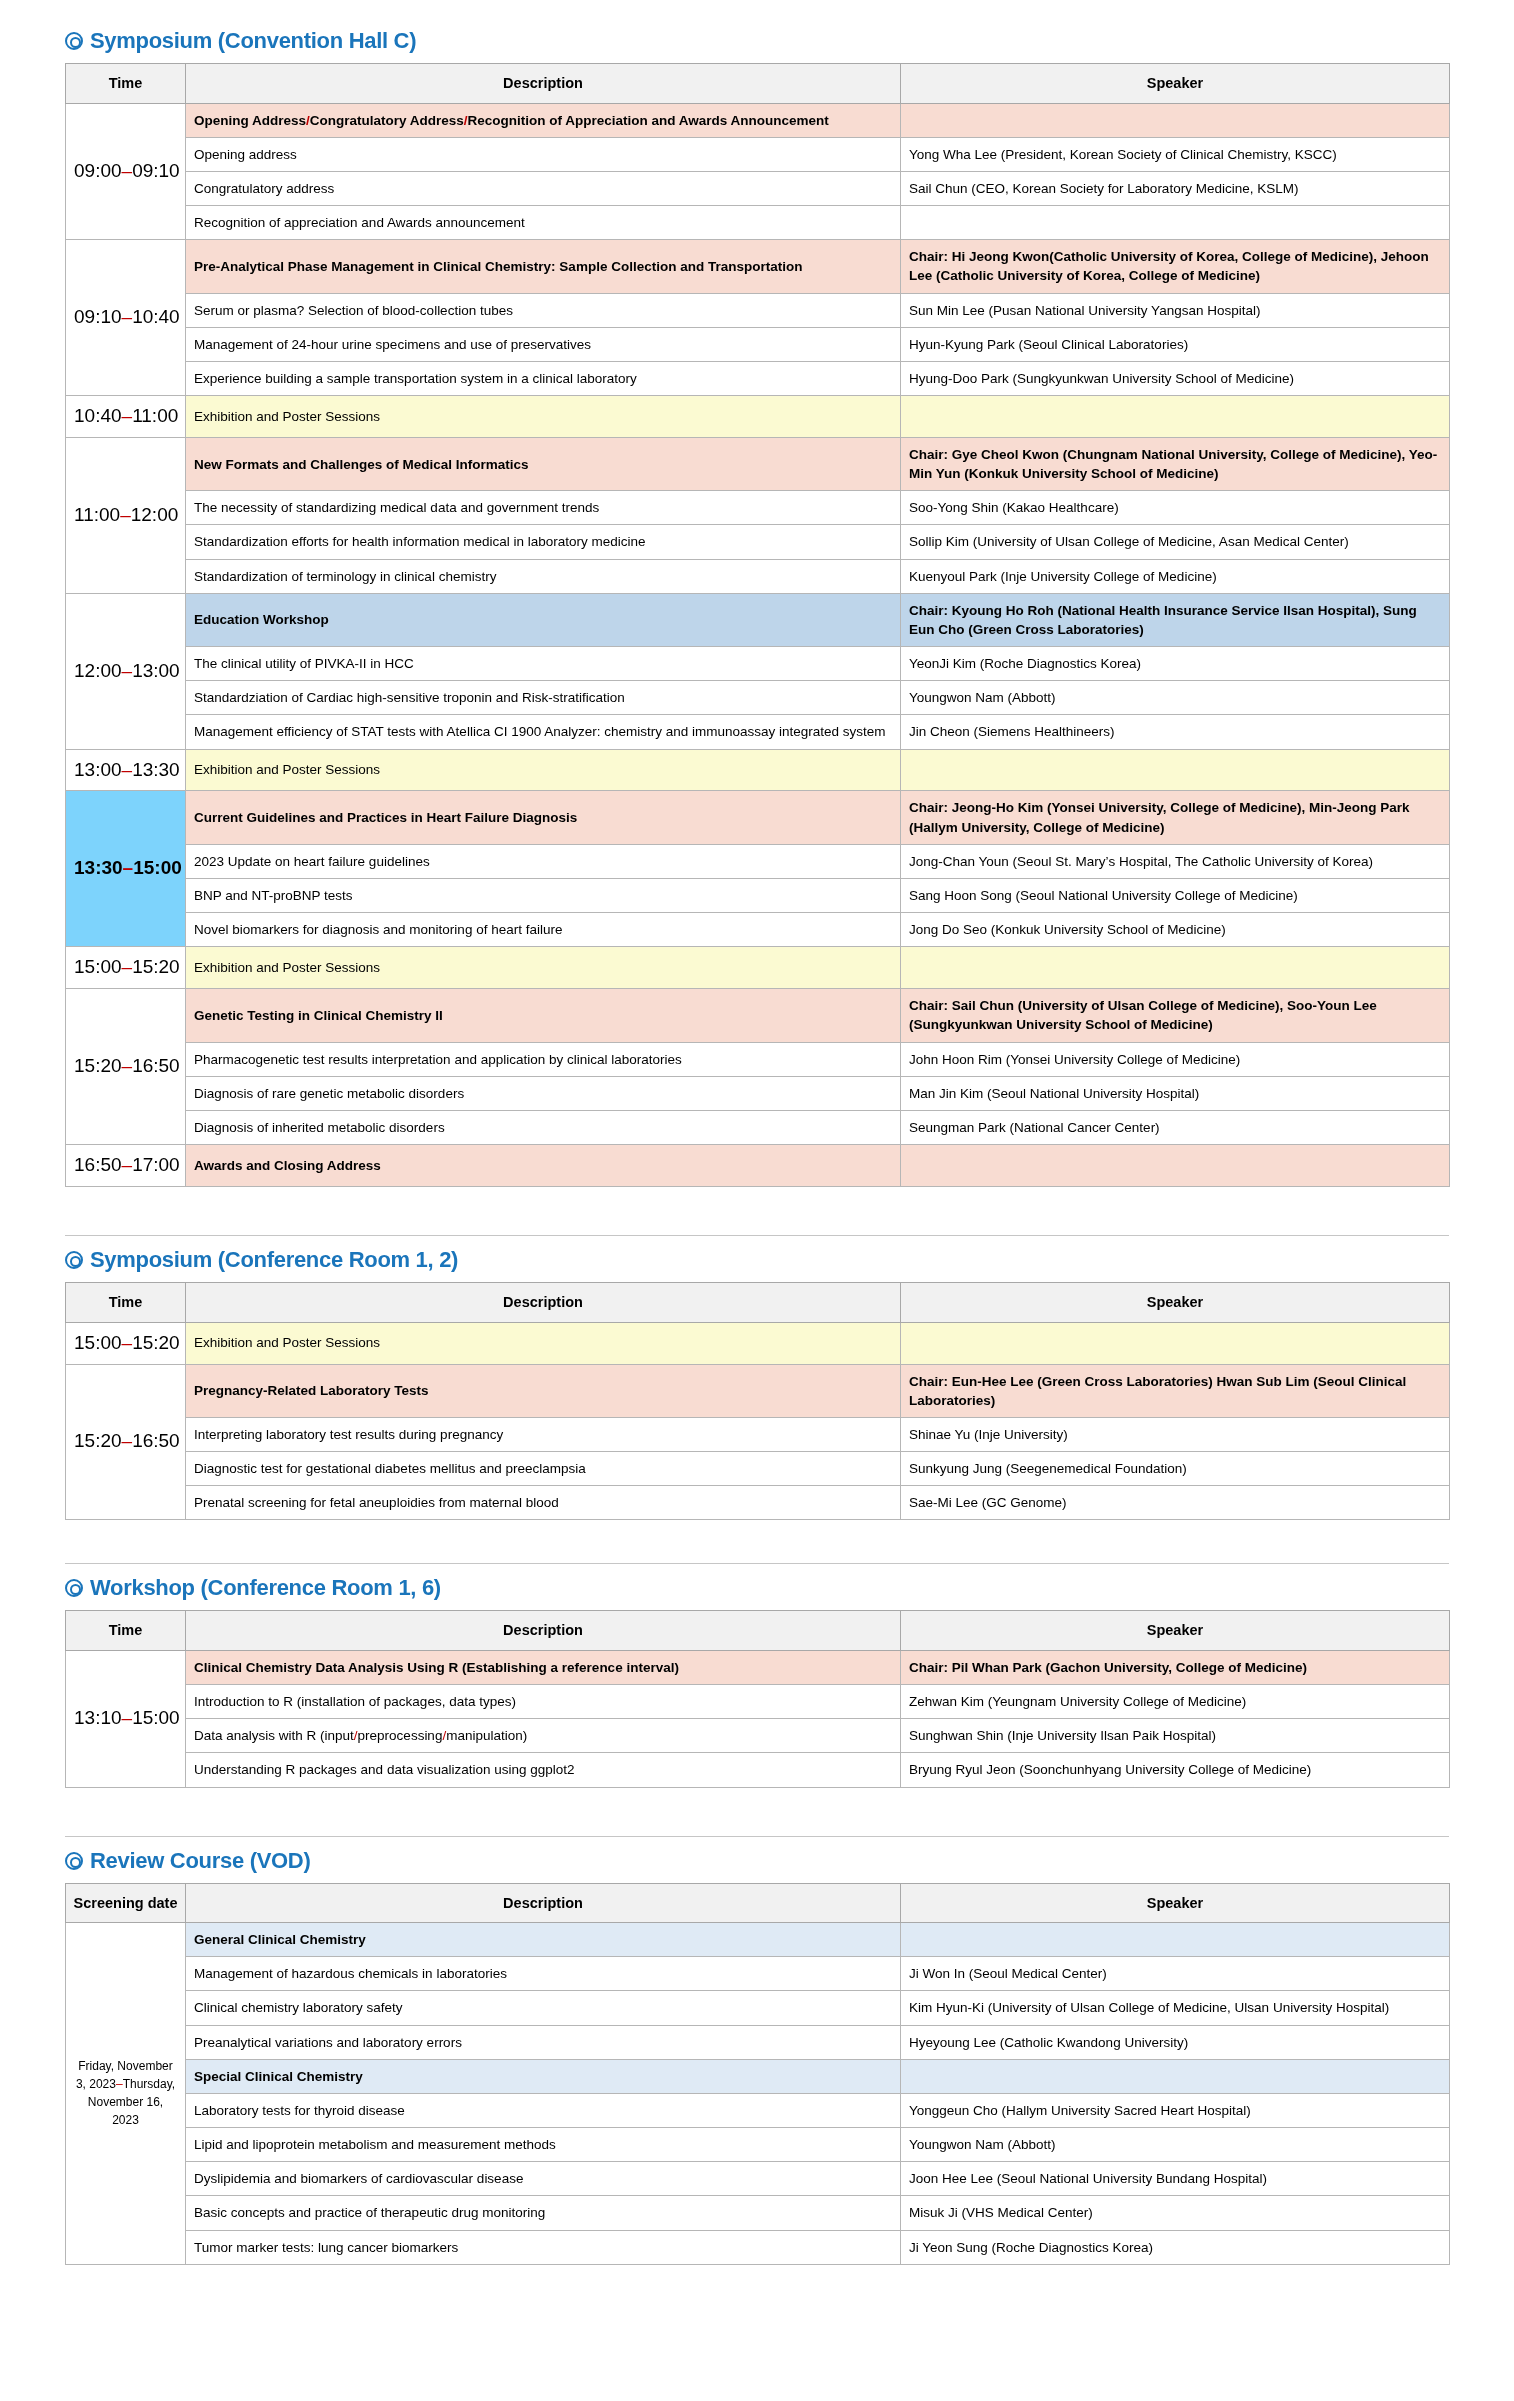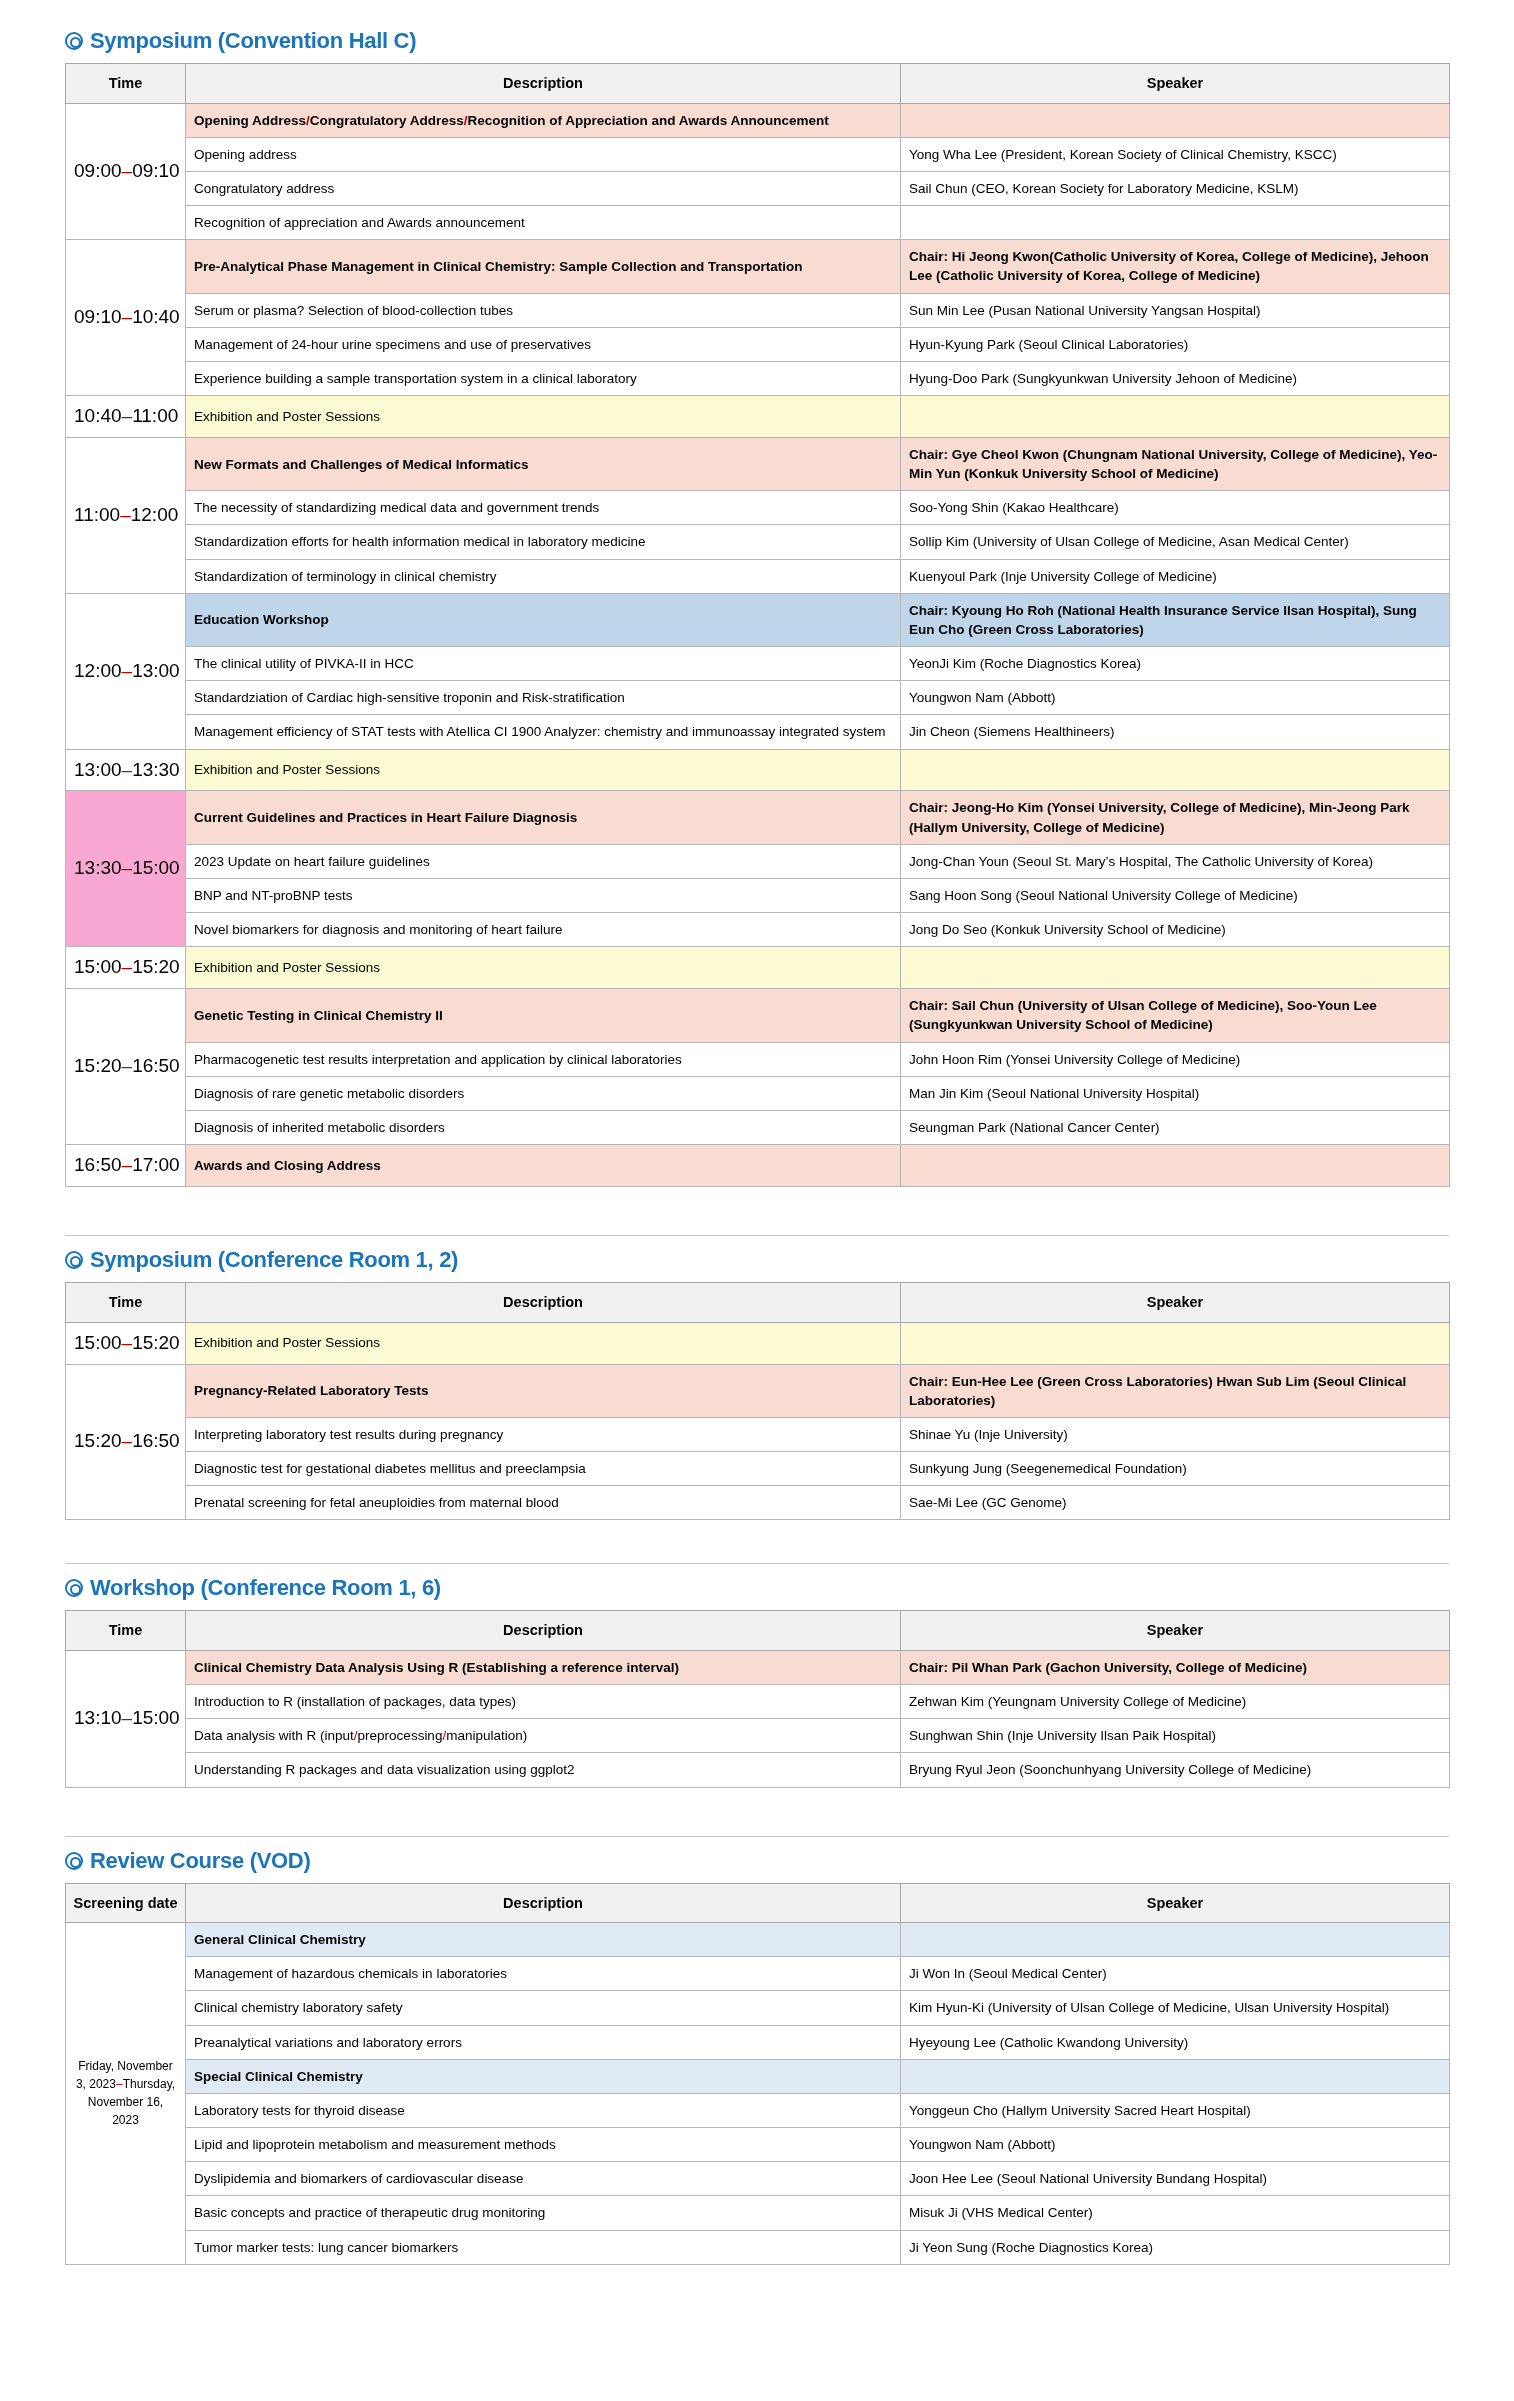--- a/index.html
+++ b/index.html
@@ -150,21 +150,21 @@
           <tr>
             <td class="desc">Serum or plasma? Selection of blood-collection tubes</td>
             <td class="spk">Sun Min Lee (Pusan National University Yangsan Hospital)</td>
           </tr>
           <tr>
             <td class="desc">Management of 24-hour urine specimens and use of preservatives</td>
             <td class="spk">Hyun-Kyung Park (Seoul Clinical Laboratories)</td>
           </tr>
           <tr>
             <td class="desc">Experience building a sample transportation system in a clinical laboratory</td>
-            <td class="spk">Hyung-Doo Park (Sungkyunkwan University Jehoon of Medicine)</td>
+            <td class="spk">Hyung-Doo Park (Sungkyunkwan University School of Medicine)</td>
           </tr>
           <tr class="hdr-yellow">
             <td class="time" rowspan="1" style="background: rgb(255, 255, 255); font-weight: normal;">10:40<span class="dash">–</span>11:00</td>
             <td class="desc">Exhibition and Poster Sessions</td>
             <td class="spk"></td>
           </tr>
           <tr class="hdr-pink">
             <td class="time" rowspan="4" style="background: rgb(255, 255, 255); font-weight: normal;">11:00<span class="dash">–</span>12:00</td>
             <td class="desc">New Formats and Challenges of Medical Informatics</td>
             <td class="spk">Chair: Gye Cheol Kwon (Chungnam National University, College of Medicine), Yeo-Min Yun (Konkuk University School of Medicine)</td>
@@ -197,21 +197,21 @@
           <tr>
             <td class="desc">Management efficiency of STAT tests with Atellica CI 1900 Analyzer: chemistry and immunoassay integrated system</td>
             <td class="spk">Jin Cheon (Siemens Healthineers)</td>
           </tr>
           <tr class="hdr-yellow">
             <td class="time" rowspan="1" style="background: rgb(255, 255, 255); font-weight: normal;">13:00<span class="dash">–</span>13:30</td>
             <td class="desc">Exhibition and Poster Sessions</td>
             <td class="spk"></td>
           </tr>
           <tr class="hdr-pink">
-            <td class="time" rowspan="4" style="background: #f9a8d4; font-weight: normal;">13:30<span class="dash">–</span>15:00</td>
+            <td class="time" rowspan="4" style="background: #7dd3fc; font-weight: bold;">13:30<span class="dash">–</span>15:00</td>
             <td class="desc">Current Guidelines and Practices in Heart Failure Diagnosis</td>
             <td class="spk">Chair: Jeong-Ho Kim (Yonsei University, College of Medicine), Min-Jeong Park (Hallym University, College of Medicine)</td>
           </tr>
           <tr>
             <td class="desc">2023 Update on heart failure guidelines</td>
             <td class="spk">Jong-Chan Youn (Seoul St. Mary’s Hospital, The Catholic University of Korea)</td>
           </tr>
           <tr>
             <td class="desc">BNP and NT-proBNP tests</td>
             <td class="spk">Sang Hoon Song (Seoul National University College of Medicine)</td>

